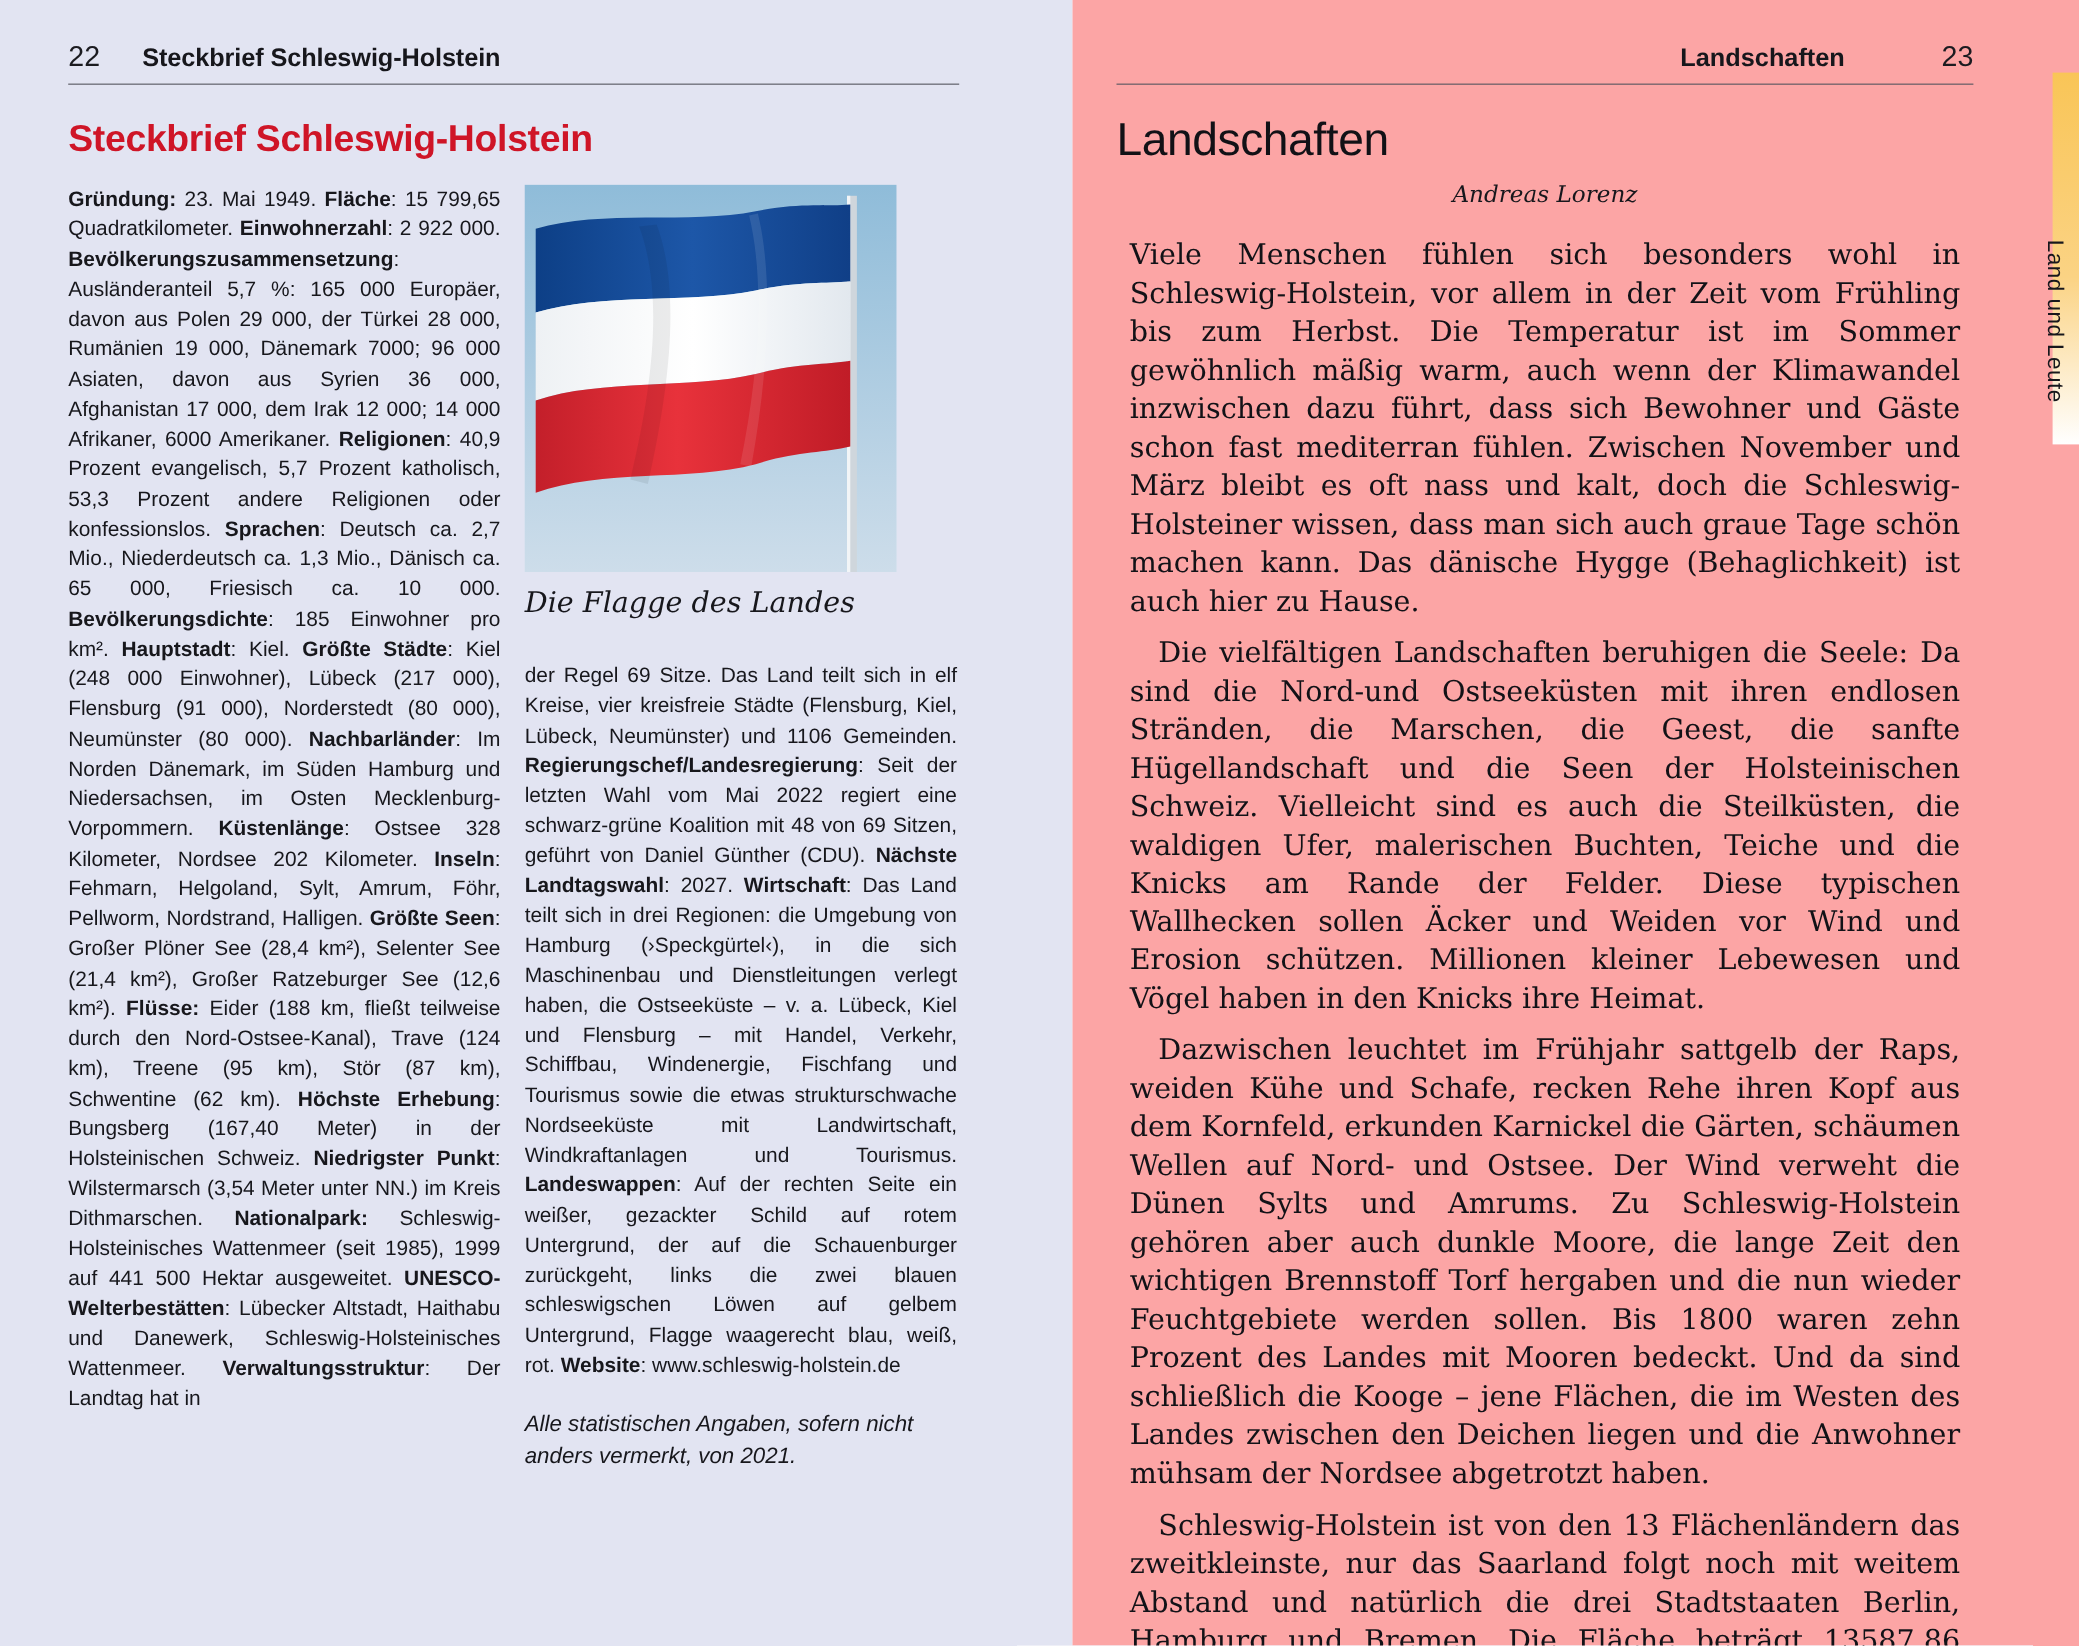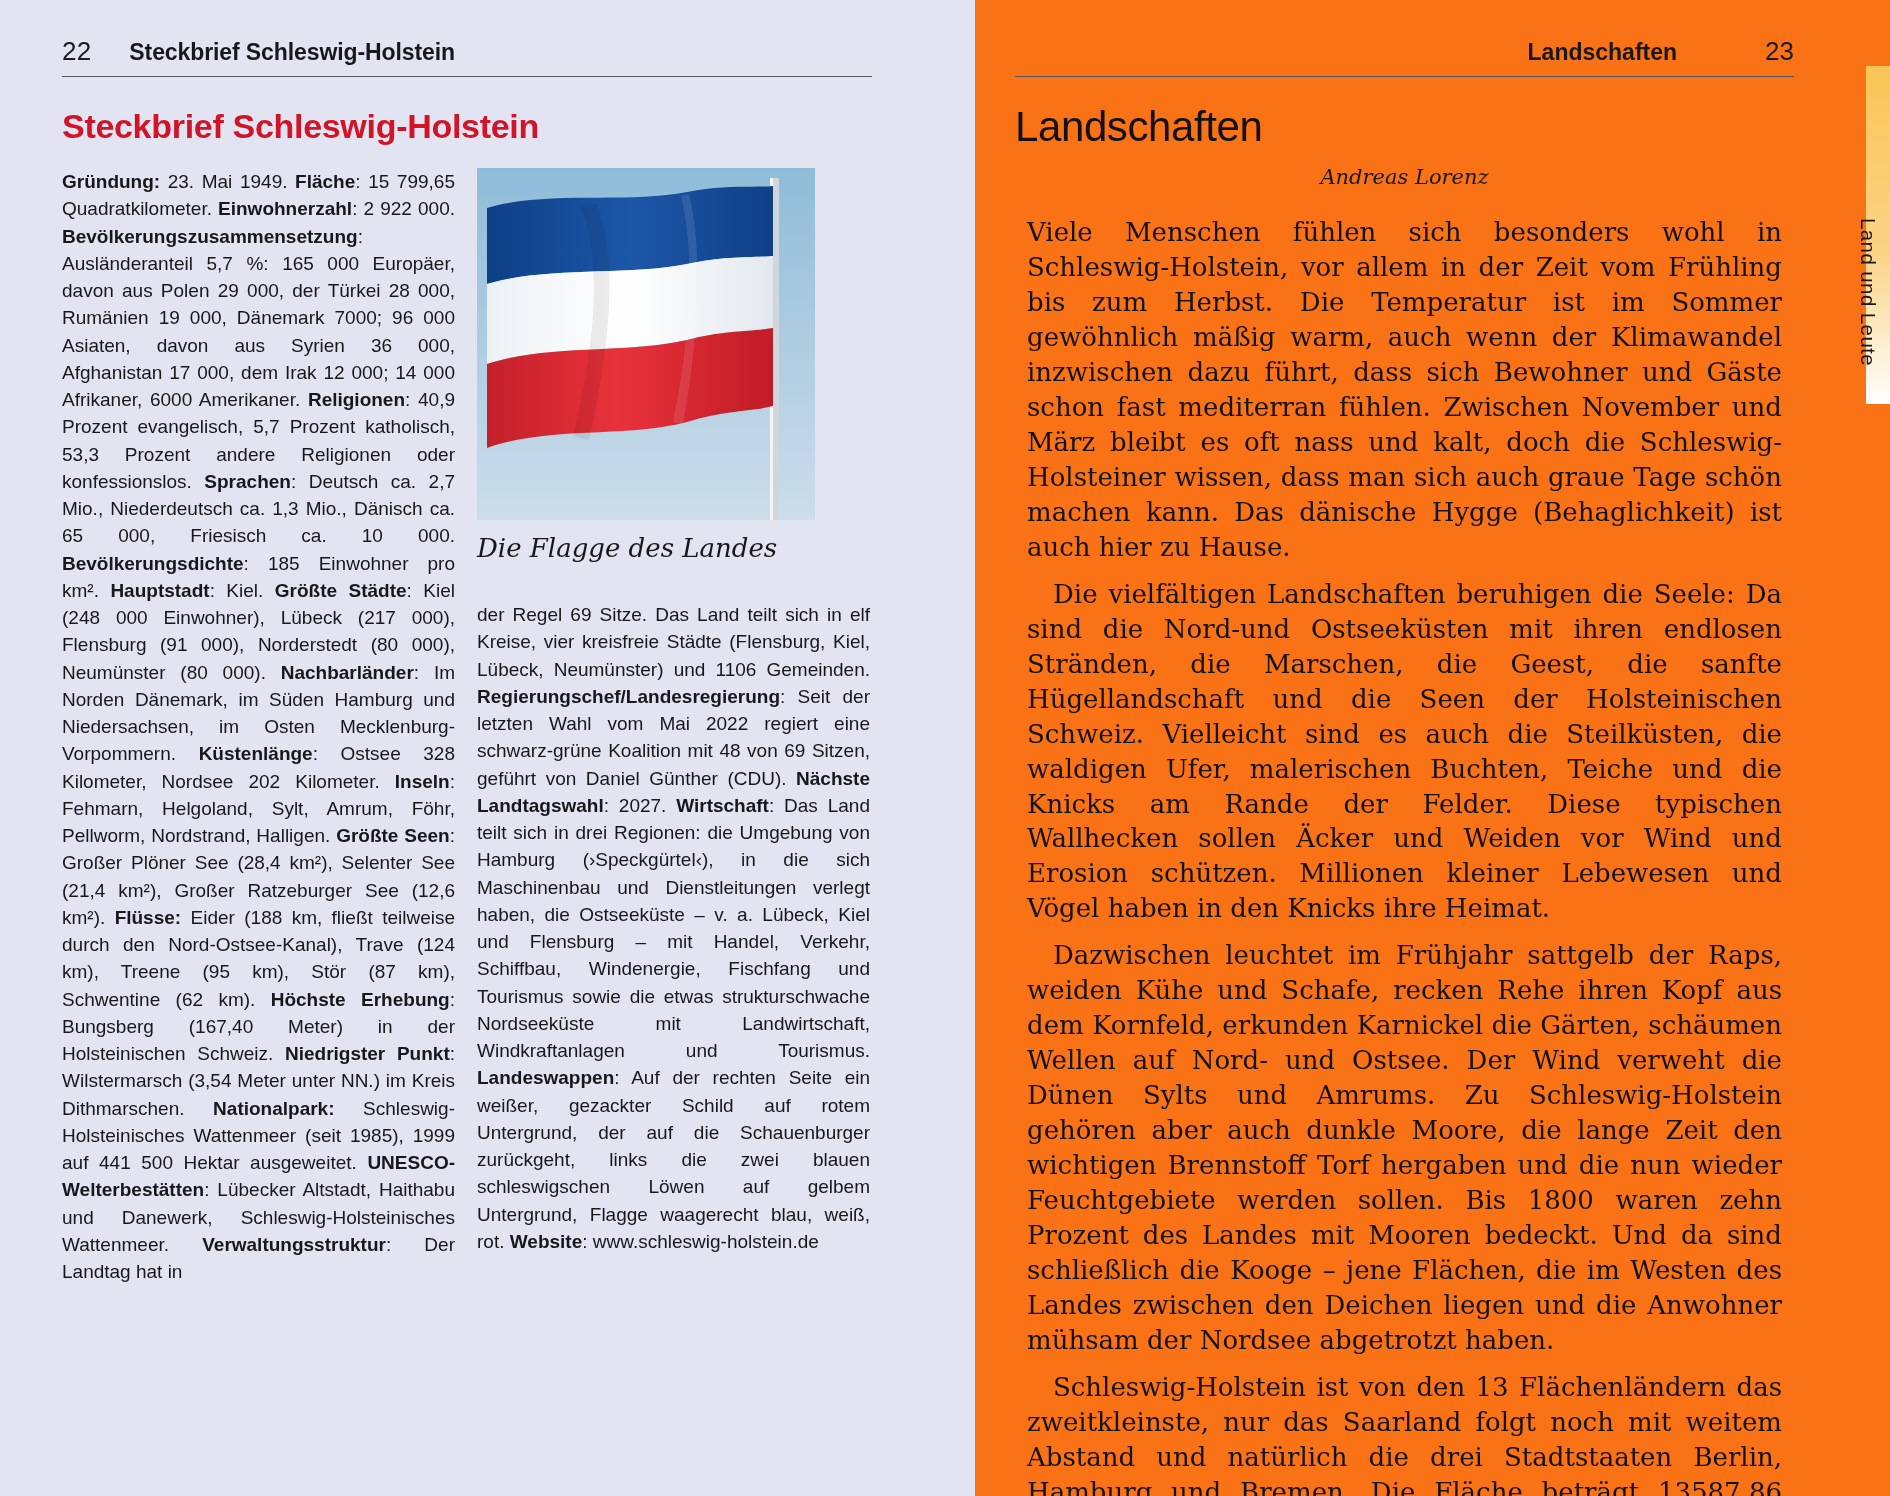--- a/index.html
+++ b/index.html
@@ -15,21 +15,21 @@
   
   .page-left{
     width:975px;height:1496px;
     background:#e2e4f2;
     position:relative;
     box-sizing:border-box;
     padding:36px 34px 0 62px;
   }
   .page-right{
     width:915px;height:1496px;
-    background:#f97316;
+    background:#fca5a5;
     position:relative;
     box-sizing:border-box;
     padding:36px 0 0 0;
   }
 
   
   .runhead-l{
     display:flex;align-items:baseline;gap:38px;
     border-bottom:1.6px solid #55555e;
     padding-bottom:9px;
@@ -215,20 +215,21 @@
             <path d="M10,196 C70,176 150,186 210,172 C248,162 272,164 296,160 L296,238 C272,244 248,242 210,254 C150,270 70,258 10,280 Z" fill="url(#red)"></path>
 
             <path d="M120,36 C140,90 135,170 112,272 L96,268 C120,168 124,92 104,38 Z" fill="#000" opacity="0.07"></path>
             <path d="M212,26 C226,84 222,168 206,256 L196,254 C214,166 218,86 204,28 Z" fill="#fff" opacity="0.10"></path>
           </svg>
         </div>
         <div class="flagcap">Die Flagge des Landes</div>
 
         <p class="fact" id="c2">der Regel 69 Sitze. Das Land teilt sich in elf Kreise, vier kreisfreie Städte (Flensburg, Kiel, Lübeck, Neumünster) und 1106 Gemeinden. <b>Regierungschef/Landesregierung</b><span>: Seit der letzten Wahl vom Mai 2022 regiert eine schwarz-grüne Koalition mit 48 von 69 Sitzen, geführt von Daniel Günther (CDU). </span><b>Nächste Landtagswahl</b><span>: 2027. </span><b>Wirtschaft</b><span>: Das Land teilt sich in drei Regionen: die Umgebung von Hamburg (›Speckgürtel‹), in die sich Maschinenbau und Dienstleitungen verlegt haben, die Ostseeküste – v. a. Lübeck, Kiel und Flensburg – mit Handel, Verkehr, Schiffbau, Windenergie, Fischfang und Tourismus sowie die etwas strukturschwache Nordseeküste mit Landwirtschaft, Windkraftanlagen und Tourismus. </span><b>Landeswappen</b><span>: Auf der rechten Seite ein weißer, gezackter Schild auf rotem Untergrund, der auf die Schauenburger zurückgeht, links die zwei blauen schleswigschen Löwen auf gelbem Untergrund, Flagge waagerecht blau, weiß, rot. </span><b>Website</b><span>: www.schleswig-holstein.de</span></p>
 
+        <p class="italic-note">Alle statistischen Angaben, sofern nicht anders vermerkt, von 2021.</p>
       </div>
     </div>
   </div>
 
   <div class="page-right">
     <div class="rp-inner">
 
       <div class="runhead-r">
         <span class="title">Landschaften</span>
         <span class="pageno">23</span>

